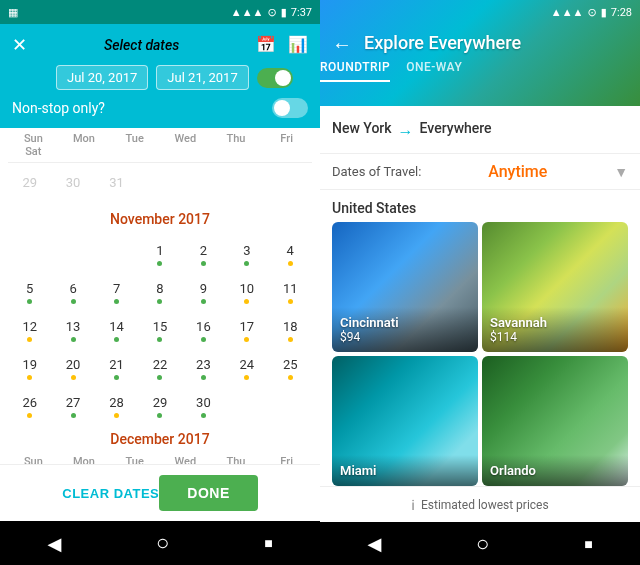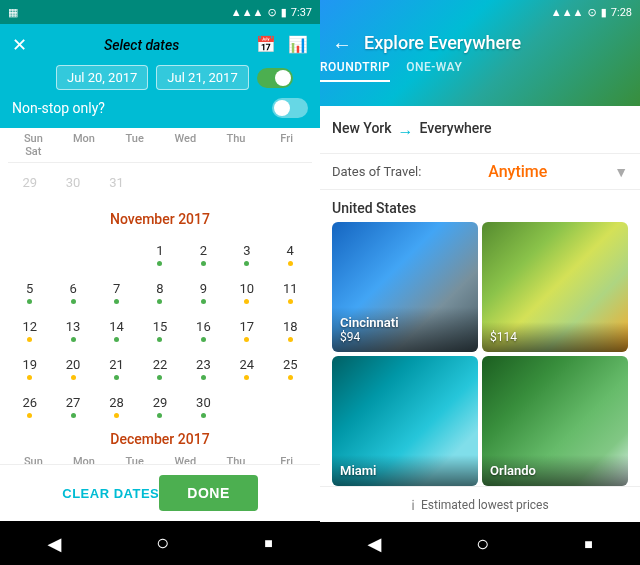--- a/index.html
+++ b/index.html
@@ -607,20 +607,21 @@
     <div class="dest-card">
       <div class="card-bg bg-cincinnati"></div>
       <div class="card-overlay">
         <div class="card-name">Cincinnati</div>
         <div class="card-price">$94</div>
       </div>
     </div>
     <div class="dest-card">
       <div class="card-bg bg-savannah"></div>
       <div class="card-overlay">
+        <div class="card-name">Savannah</div>
         <div class="card-price">$114</div>
       </div>
     </div>
     <div class="dest-card">
       <div class="card-bg bg-miami"></div>
       <div class="card-overlay">
         <div class="card-name">Miami</div>
       </div>
     </div>
     <div class="dest-card">

